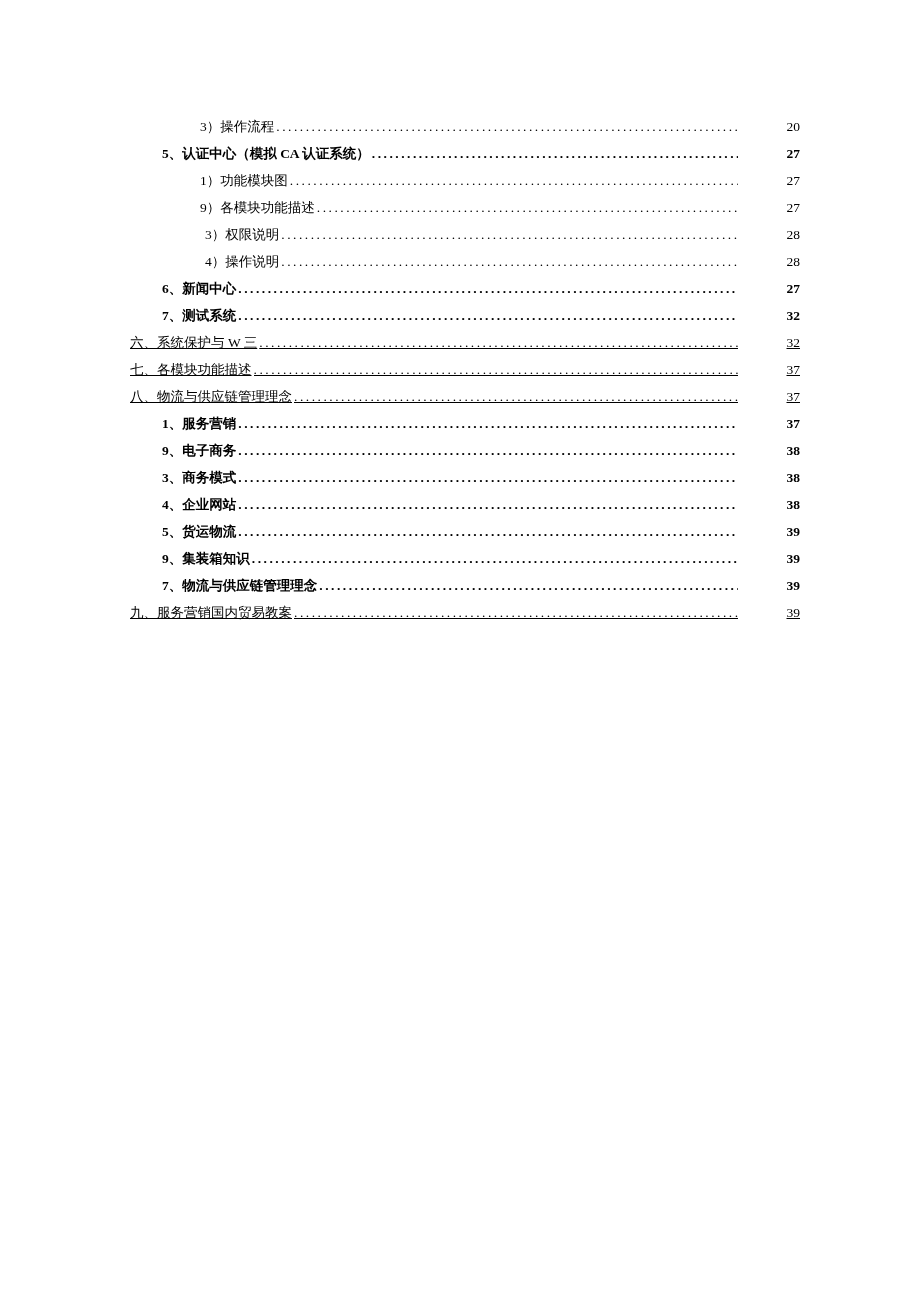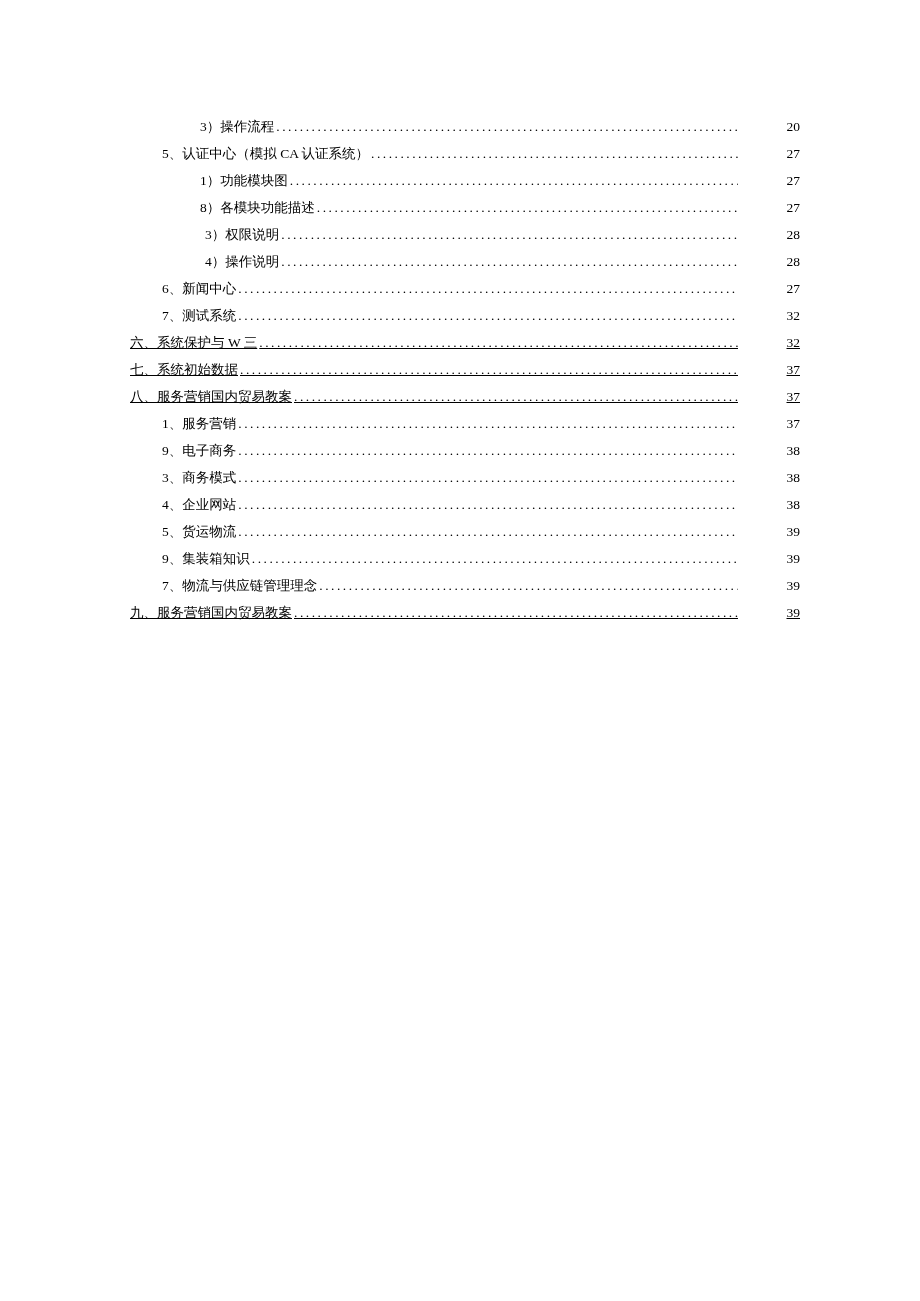--- a/index.html
+++ b/index.html
@@ -27,21 +27,21 @@
       overflow: hidden;
       letter-spacing: 2.5px;
       color: #000;
       margin: 0 2px;
     }
     .toc-page {
       flex: 0 0 auto;
       margin-left: 47px;
     }
     .indent-0 { padding-left: 0px; text-decoration: underline; }
-    .indent-1 { padding-left: 32px; }
+    .indent-1 { padding-left: 32px; font-weight: bold; }
     .indent-2 { padding-left: 70px; }
     .indent-2b { padding-left: 75px; }
   </style>
 </head>
 <body>
 
 <div id="toc-container">
     <div class="toc-entry indent-2">
       <span class="toc-label">3）操作流程</span>
       <span class="toc-dots">......................................................................................................................................................</span>
@@ -51,21 +51,21 @@
       <span class="toc-label">5、认证中心（模拟 CA 认证系统）</span>
       <span class="toc-dots">......................................................................................................................................................</span>
       <span class="toc-page">27</span>
     </div>
     <div class="toc-entry indent-2">
       <span class="toc-label">1）功能模块图</span>
       <span class="toc-dots">......................................................................................................................................................</span>
       <span class="toc-page">27</span>
     </div>
     <div class="toc-entry indent-2">
-      <span class="toc-label">8）各模块功能描述</span>
+      <span class="toc-label">9）各模块功能描述</span>
       <span class="toc-dots">......................................................................................................................................................</span>
       <span class="toc-page">27</span>
     </div>
     <div class="toc-entry indent-2b">
       <span class="toc-label">3）权限说明</span>
       <span class="toc-dots">......................................................................................................................................................</span>
       <span class="toc-page">28</span>
     </div>
     <div class="toc-entry indent-2b">
       <span class="toc-label">4）操作说明</span>
@@ -81,26 +81,26 @@
       <span class="toc-label">7、测试系统</span>
       <span class="toc-dots">......................................................................................................................................................</span>
       <span class="toc-page">32</span>
     </div>
     <div class="toc-entry indent-0">
       <span class="toc-label">六、系统保护与 W 三</span>
       <span class="toc-dots">......................................................................................................................................................</span>
       <span class="toc-page">32</span>
     </div>
     <div class="toc-entry indent-0">
-      <span class="toc-label">七、系统初始数据</span>
+      <span class="toc-label">七、各模块功能描述</span>
       <span class="toc-dots">......................................................................................................................................................</span>
       <span class="toc-page">37</span>
     </div>
     <div class="toc-entry indent-0">
-      <span class="toc-label">八、服务营销国内贸易教案</span>
+      <span class="toc-label">八、物流与供应链管理理念</span>
       <span class="toc-dots">......................................................................................................................................................</span>
       <span class="toc-page">37</span>
     </div>
     <div class="toc-entry indent-1">
       <span class="toc-label">1、服务营销</span>
       <span class="toc-dots">......................................................................................................................................................</span>
       <span class="toc-page">37</span>
     </div>
     <div class="toc-entry indent-1">
       <span class="toc-label">9、电子商务</span>

